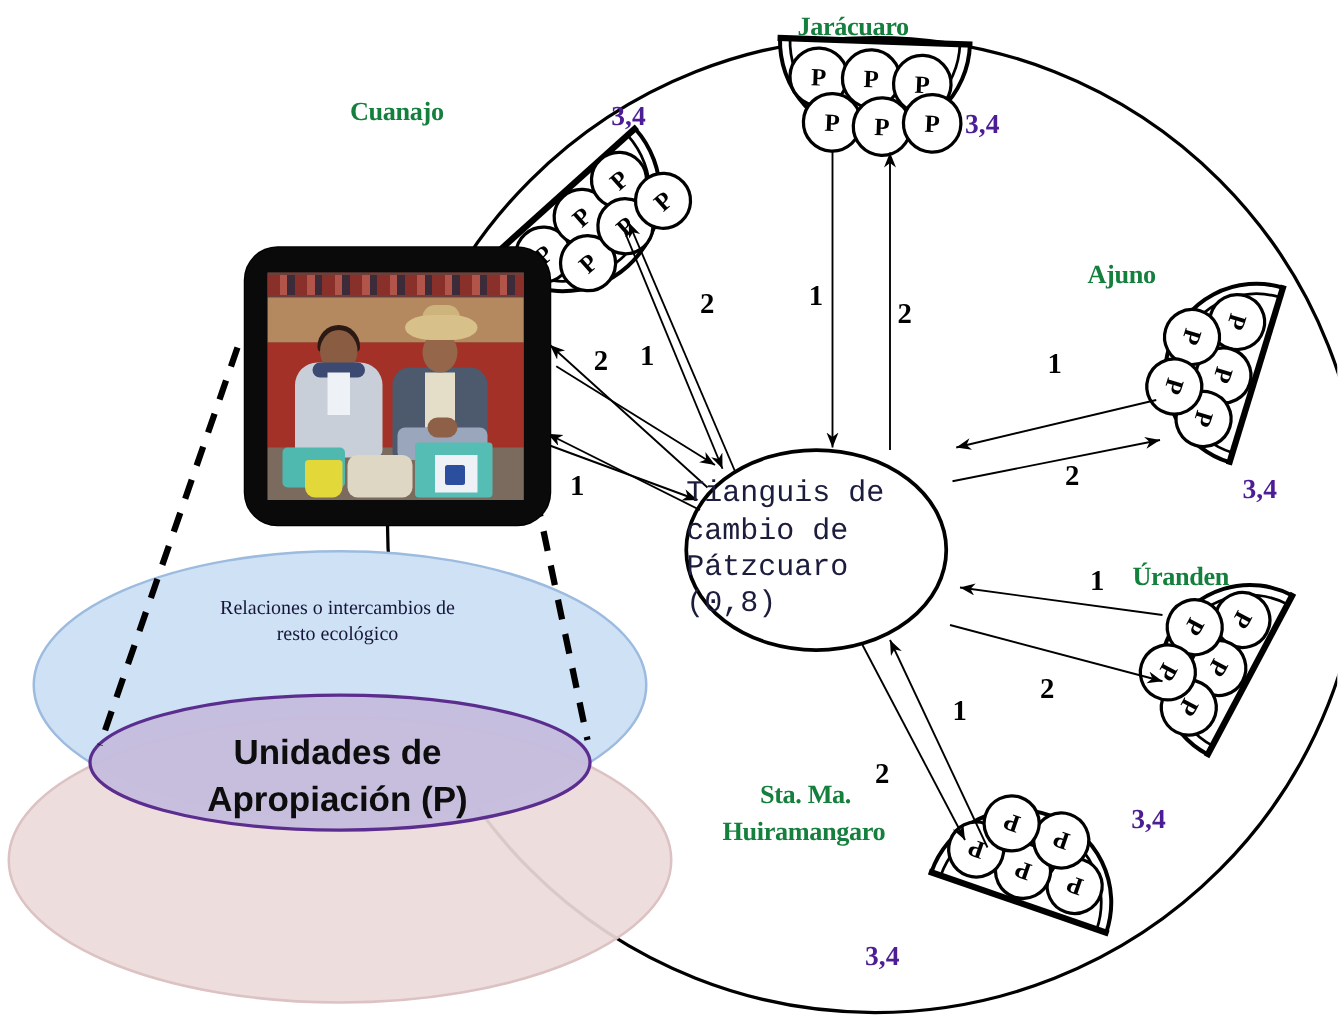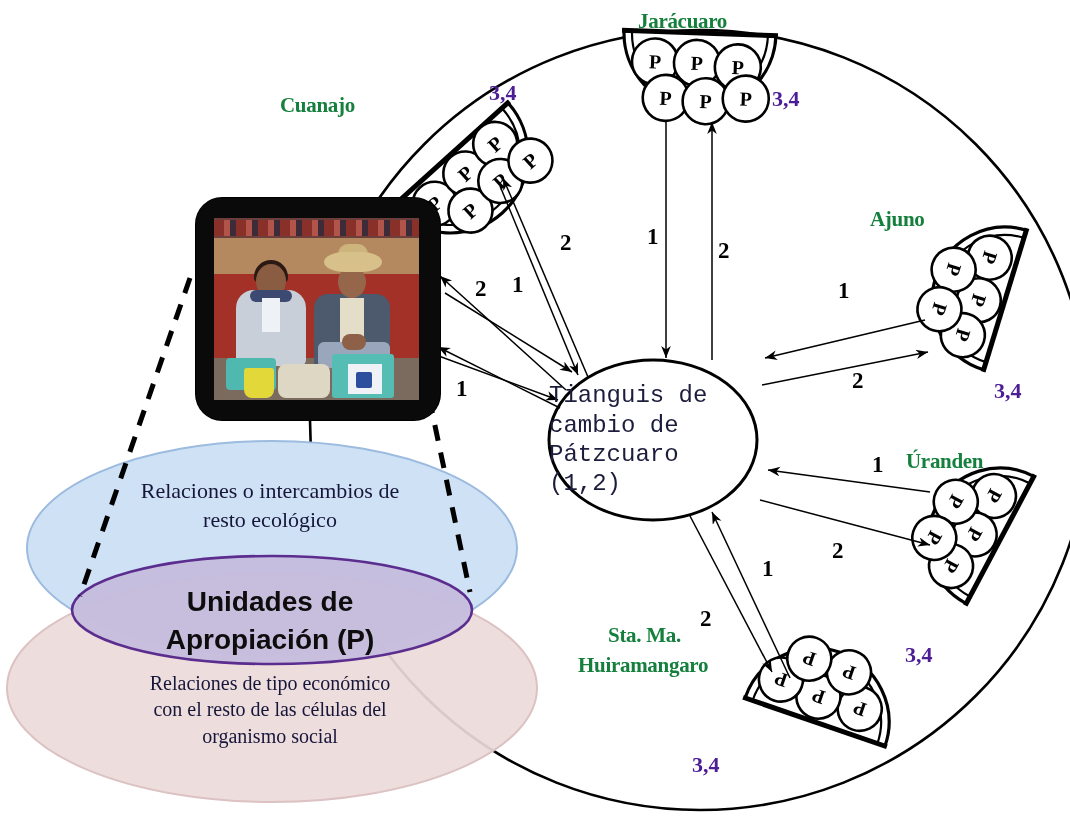--- a/index.html
+++ b/index.html
@@ -113,21 +113,21 @@
   .ph-bag-label { left:134px; top:146px; width:34px; height:30px; background:#eef2f6; }
   .ph-bag-mark { left:142px; top:154px; width:16px; height:16px; background:#2b4f9e; border-radius:2px; }
   
   .venn-text {
     position: absolute;
     text-align: center;
     font-family: "Liberation Serif", serif;
     color: #16163a;
     pointer-events: none;
   }
-  #venn-eco-text { left: 60px; top: 477px; width: 420px; font-size: 22px; line-height: 1.3; }
+  #venn-eco-text { left: 60px; top: 477px; width: 420px; font-size: 16px; line-height: 1.3; }
   #venn-econ-text { left: 50px; top: 670px; width: 440px; font-size: 20px; line-height: 1.32; }
   #venn-core-text {
     left: 100px; top: 583px; width: 340px;
     font-family: "Liberation Sans", sans-serif;
     font-weight: bold; font-size: 28px; line-height: 1.35; color: #0d0d0d;
   }
 </style>
 </head>
 <body>
 
@@ -302,24 +302,24 @@
       <div class="ph ph-bag-right"></div>
       <div class="ph ph-bag-label"></div>
       <div class="ph ph-bag-mark"></div>
     </div>
   </div>
 
   <div id="hub-text">
     <span>Tianguis de</span>
     <span>cambio de</span>
     <span>Pátzcuaro</span>
-    <span>(1,2)</span>
+    <span>(0,8)</span>
   </div>
 
-  <div class="label town-label" style="left:280px; top:94px;">Cuanajo</div>
+  <div class="label town-label" style="left:280px; top:78px;">Cuanajo</div>
   <div class="label town-label" style="left:638px; top:10px;">Jarácuaro</div>
   <div class="label town-label" style="left:870px; top:208px;">Ajuno</div>
   <div class="label town-label" style="left:906px; top:450px;">Úranden</div>
   <div class="label town-label" style="left:608px; top:624px;">Sta. Ma.</div>
   <div class="label town-label" style="left:578px; top:654px;">Huiramangaro</div>
 
   <div class="code-label" style="left:489px; top:80px;">3,4</div>
   <div class="code-label" style="left:772px; top:86px;">3,4</div>
   <div class="code-label" style="left:994px; top:378px;">3,4</div>
   <div class="code-label" style="left:905px; top:642px;">3,4</div>
@@ -346,19 +346,14 @@
   <div class="venn-text" id="venn-eco-text">
     <div>Relaciones o intercambios de</div>
     <div>resto ecológico</div>
   </div>
 
   <div class="venn-text" id="venn-core-text">
     <div>Unidades de</div>
     <div>Apropiación (P)</div>
   </div>
 
-  <div class="venn-text" id="venn-econ-text">
-    <div>Relaciones de tipo económico</div>
-    <div>con el resto de las células del</div>
-    <div>organismo social</div>
-  </div>
 
 </div>
 
 </body></html>

